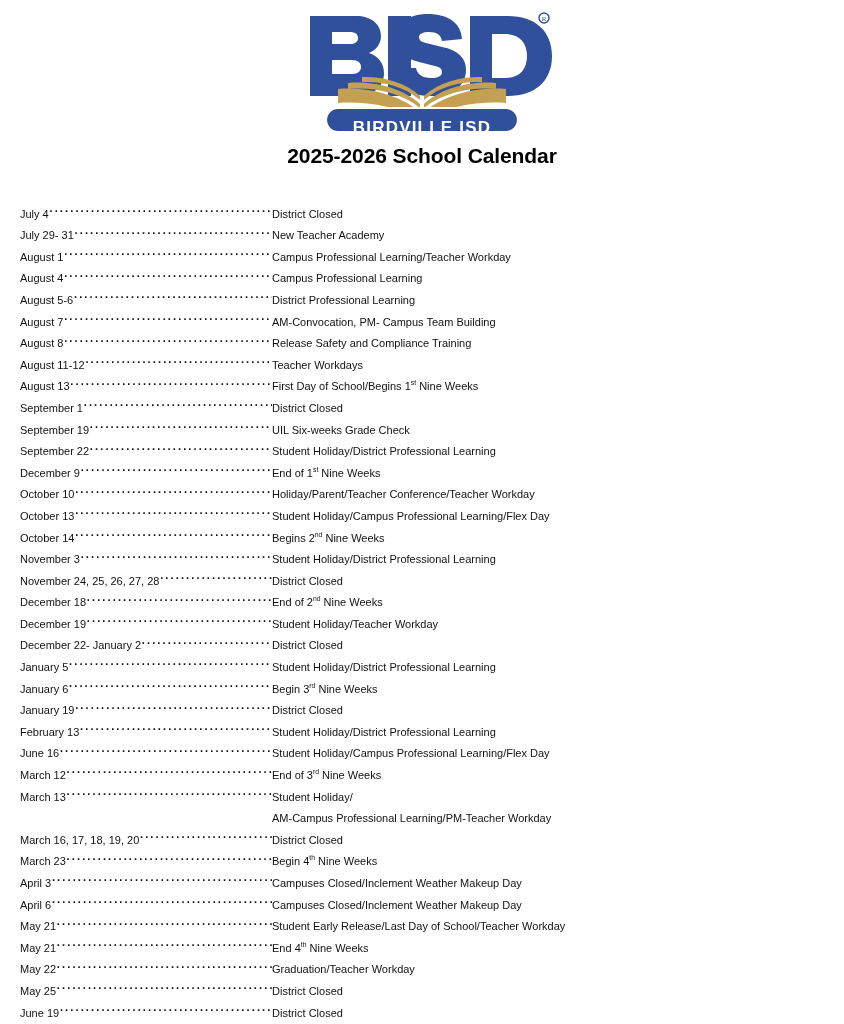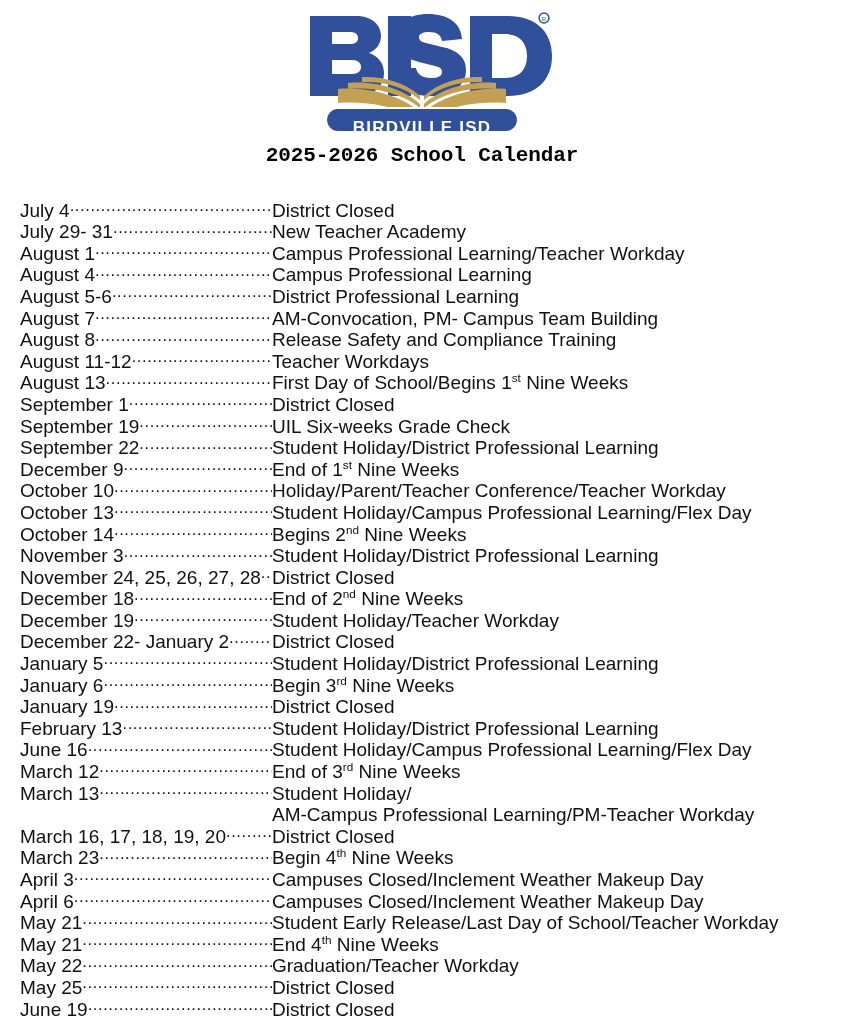--- a/index.html
+++ b/index.html
@@ -36,34 +36,34 @@
   }
 
   
   .doc-title {
     text-align: center;
     font-size: 21px;
     font-weight: bold;
     letter-spacing: -0.1px;
     color: #000000;
     margin-top: 10px;
-    font-family: Liberation Mono, monospace;
+    font-family: Liberation Sans, sans-serif;
   }
 
   
   .calendar {
     margin-top: 28px;
     padding-left: 20px;
     padding-right: 12px;
   }
   .cal-row {
     display: flex;
     align-items: baseline;
     height: 21.6px;
-    font-size: 19px;
+    font-size: 11px;
     line-height: 21.6px;
     color: #111111;
     white-space: nowrap;
   }
   .cal-date {
     flex: 0 0 auto;
     max-width: 258px;
     overflow: hidden;
   }
   .cal-leader {

